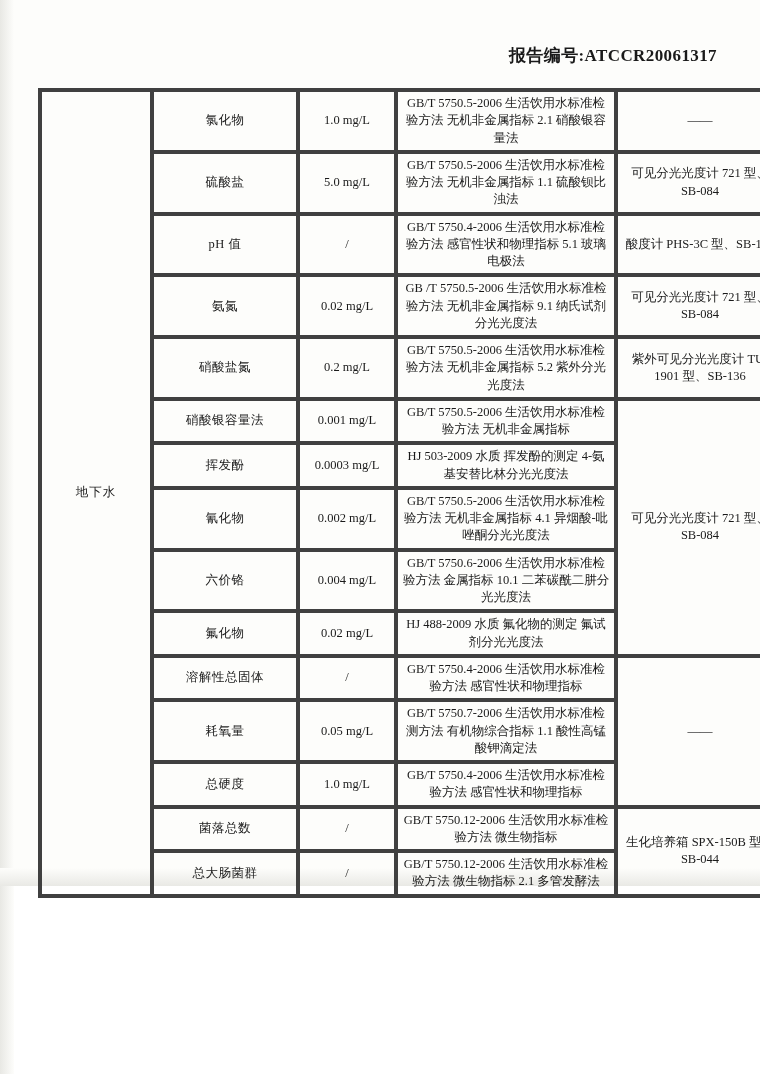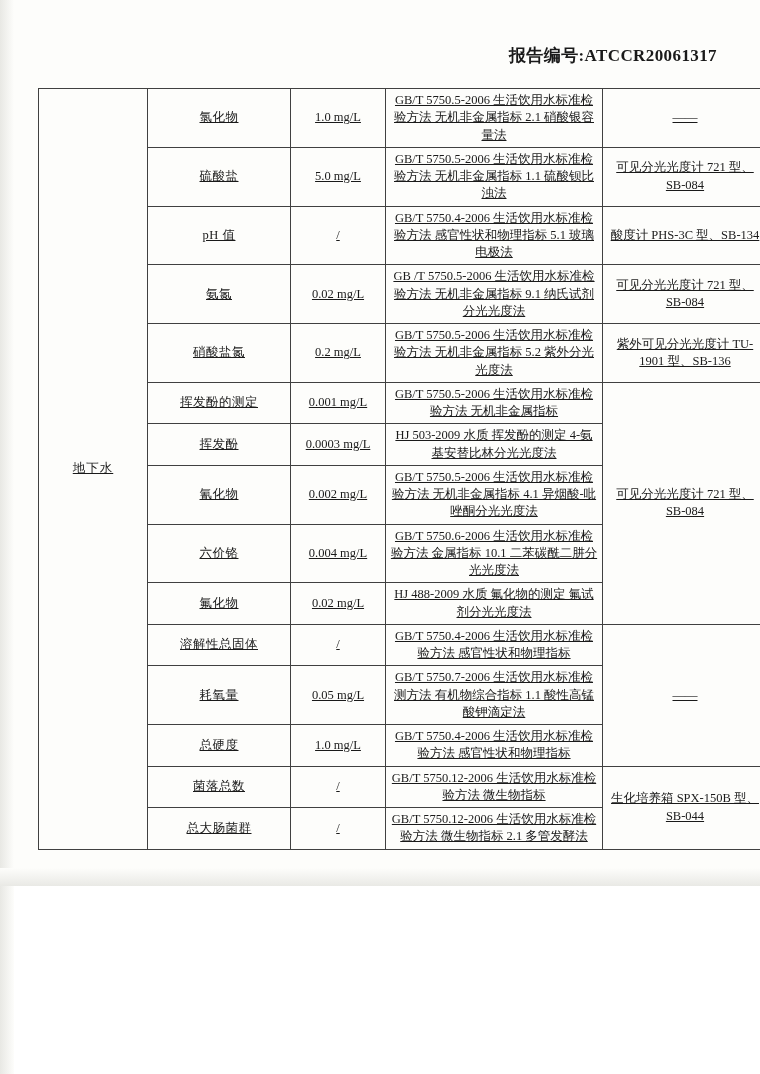--- a/index.html
+++ b/index.html
@@ -55,27 +55,26 @@
 
   table.maintable {
     position: absolute;
     left: 38px;
     top: 88px;
     width: 684px;
     border-collapse: collapse;
     table-layout: fixed;
   }
   table.maintable td {
-    border: 1px solid #404040;
+    border: 4px solid #404040;
     padding: 3px 4px;
     vertical-align: middle;
     text-align: center;
     font-size: 12.5px;
     line-height: 1.38;
-    text-decoration: underline;
   }
   td.matrix {
     width: 100px;
     font-size: 13px;
     letter-spacing: 1px;
   }
   td.item {
     width: 134px;
     font-size: 13px;
     letter-spacing: 0.5px;
@@ -145,21 +144,21 @@
         <td class="method">GB /T 5750.5-2006 生活饮用水标准检验方法 无机非金属指标 9.1 纳氏试剂分光光度法</td>
         <td class="equip">可见分光光度计 721 型、SB-084</td>
       </tr>
       <tr>
         <td class="item">硝酸盐氮</td>
         <td class="limit">0.2 mg/L</td>
         <td class="method">GB/T 5750.5-2006 生活饮用水标准检验方法 无机非金属指标 5.2 紫外分光光度法</td>
         <td class="equip">紫外可见分光光度计 TU-1901 型、SB-136</td>
       </tr>
       <tr>
-        <td class="item">挥发酚的测定</td>
+        <td class="item">硝酸银容量法</td>
         <td class="limit">0.001 mg/L</td>
         <td class="method">GB/T 5750.5-2006 生活饮用水标准检验方法 无机非金属指标</td>
         <td class="equip" rowspan="5">可见分光光度计 721 型、SB-084</td>
       </tr>
       <tr>
         <td class="item">挥发酚</td>
         <td class="limit">0.0003 mg/L</td>
         <td class="method">HJ 503-2009 水质 挥发酚的测定 4-氨基安替比林分光光度法</td>
       </tr>
       <tr>

